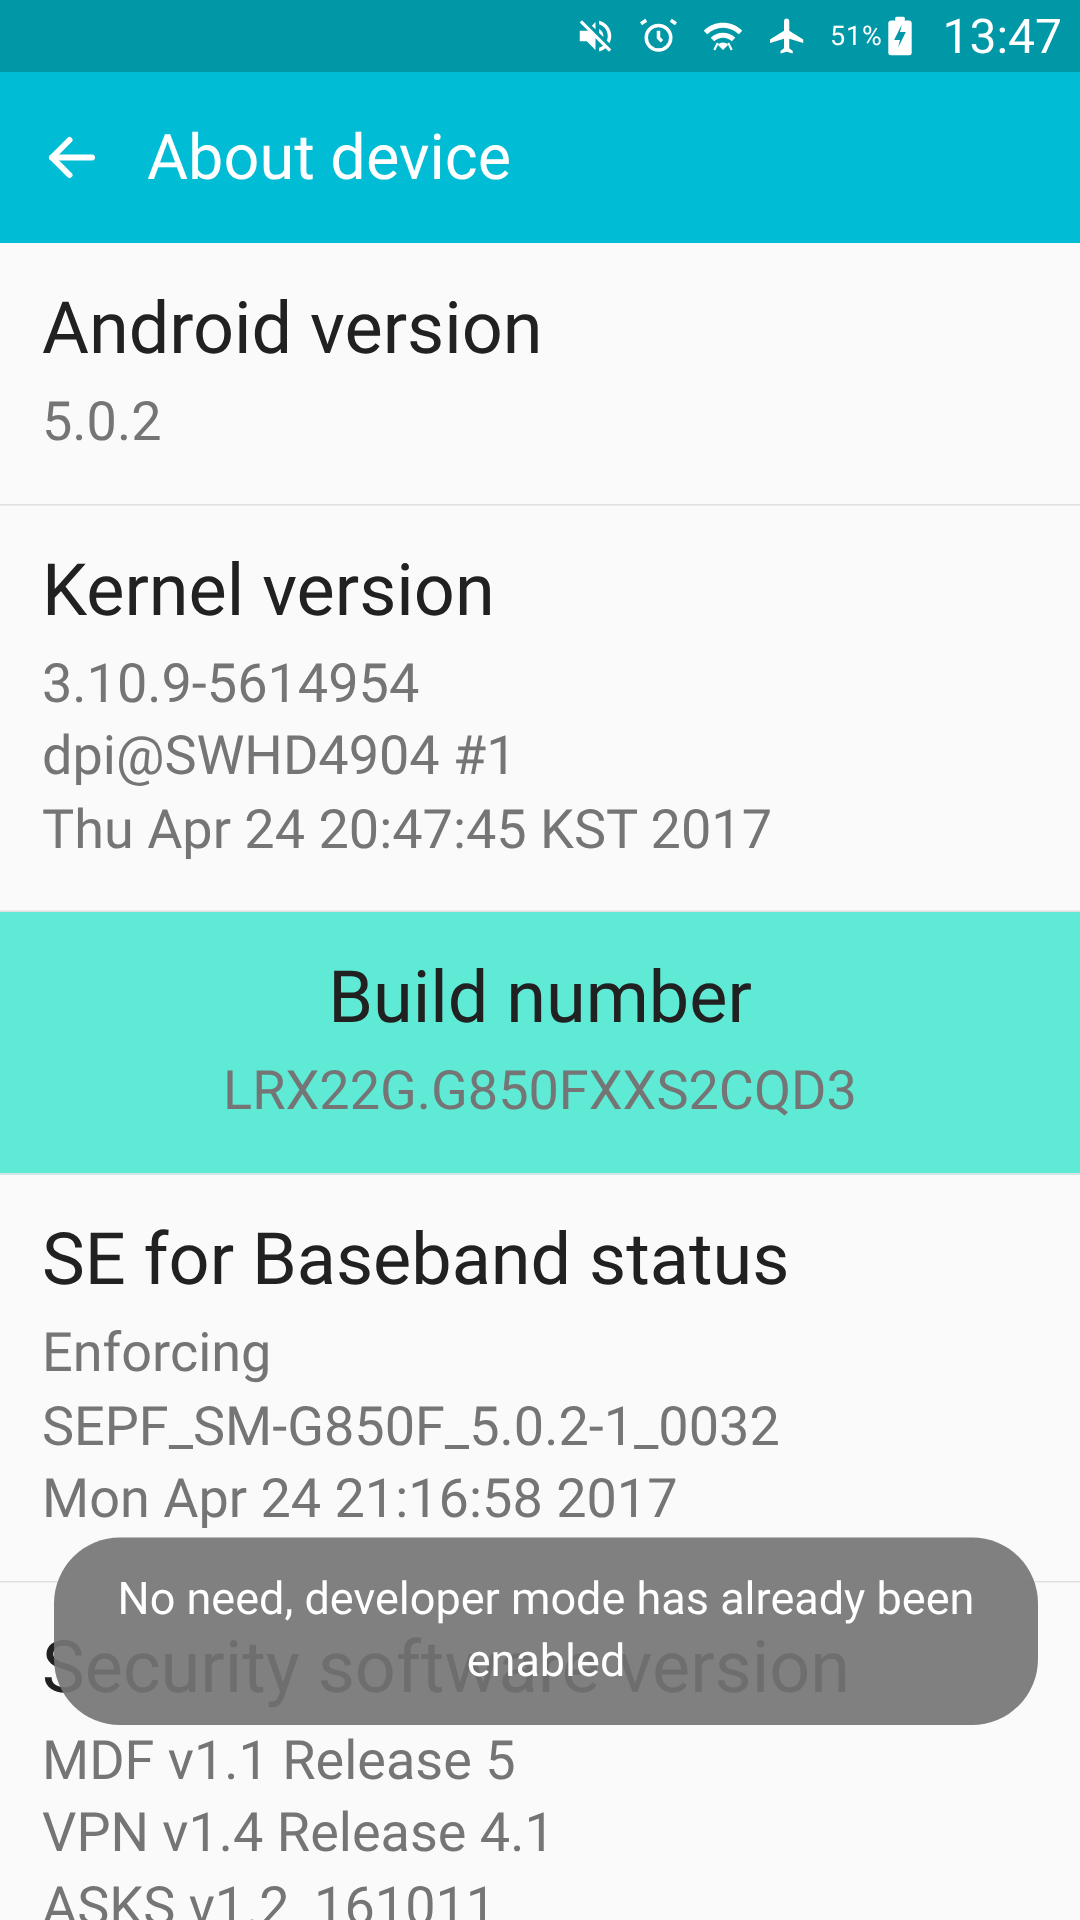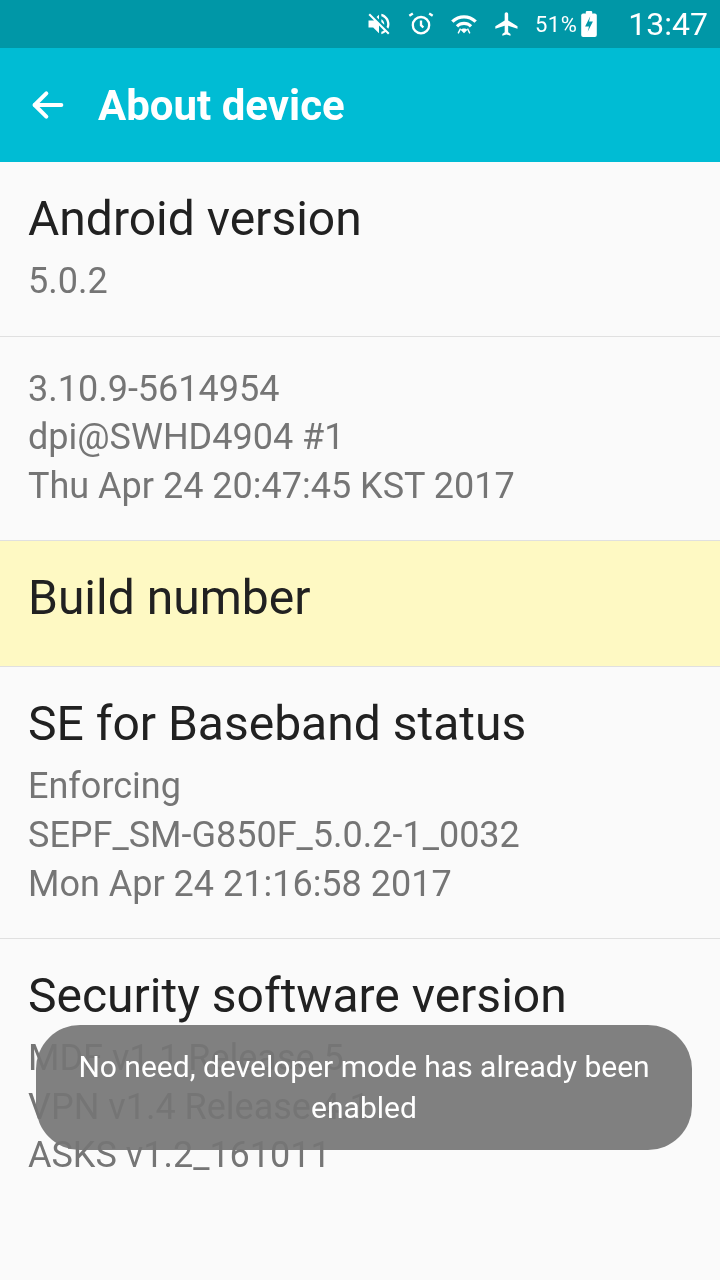--- a/index.html
+++ b/index.html
@@ -23,27 +23,27 @@
     padding: 0 12px;
     font-size: 26px;
     gap: 14px;
   }
   .status-bar .battery-wrap {
     display: flex;
     align-items: center;
     gap: 4px;
   }
   .status-bar .pct {
-    font-size: 22px;
+    font-size: 18px;
     letter-spacing: 0.5px;
   }
   .status-bar .clock {
     font-size: 32px;
     font-weight: 400;
-    margin-left: 17px;
+    margin-left: 6px;
   }
   .status-bar svg { display: block; }
 
   
   .app-bar {
     height: 114px;
     background: #00bcd4; 
     color: #ffffff;
     display: flex;
     align-items: center;
@@ -52,33 +52,34 @@
   .app-bar .back {
     width: 56px;
     height: 56px;
     display: flex;
     align-items: center;
     justify-content: center;
     margin-right: 22px;
   }
   .app-bar .title {
     font-size: 42px;
-    font-weight: 700;
+    font-weight: 400;
   }
 
   
   .list {
     background: #fafafa;
   }
   .item {
     padding: 28px 28px 30px;
     border-bottom: 1px solid #e0e0e0;
   }
   .item.highlight {
-    background: #fef9c3;
+    background: #5eead4;
+    text-align: center;
   }
   .item .label {
     font-size: 48px;
     color: #212121;
     margin-bottom: 10px;
   }
   .item .value {
     font-size: 36px;
     color: #757575;
     line-height: 1.35;
@@ -150,27 +151,29 @@
 
 <div class="list">
 
   <div class="item">
     <div class="label">Android version</div>
     <div class="value">5.0.2</div>
   </div>
 
 
   <div class="item">
+    <div class="label">Kernel version</div>
     <div class="value">3.10.9-5614954
 dpi@SWHD4904 #1
 Thu Apr 24 20:47:45 KST 2017</div>
   </div>
 
   <div class="item highlight">
     <div class="label">Build number</div>
+    <div class="value">LRX22G.G850FXXS2CQD3</div>
   </div>
 
   <div class="item">
     <div class="label">SE for Baseband status</div>
     <div class="value">Enforcing
 SEPF_SM-G850F_5.0.2-1_0032
 Mon Apr 24 21:16:58 2017</div>
   </div>
 
   <div class="item" style="border-bottom:none;">

